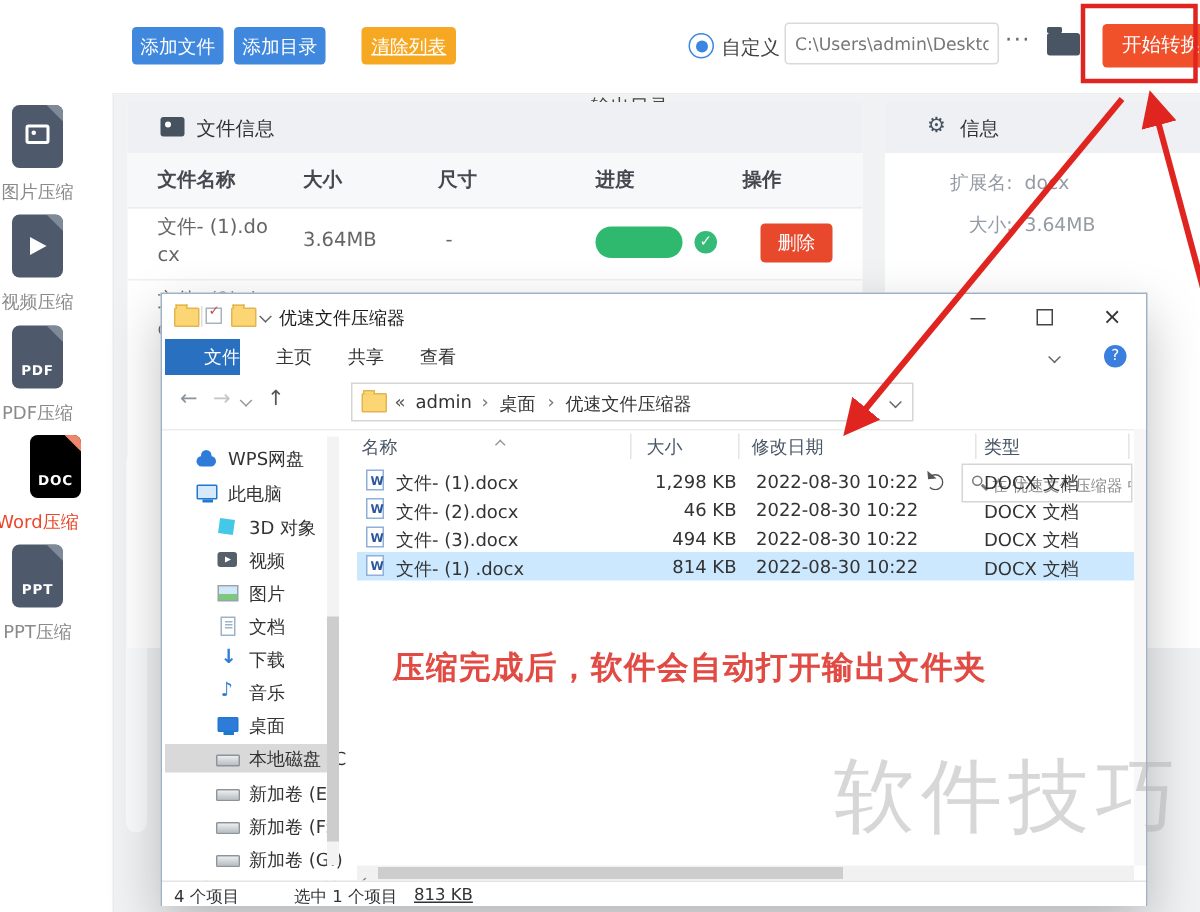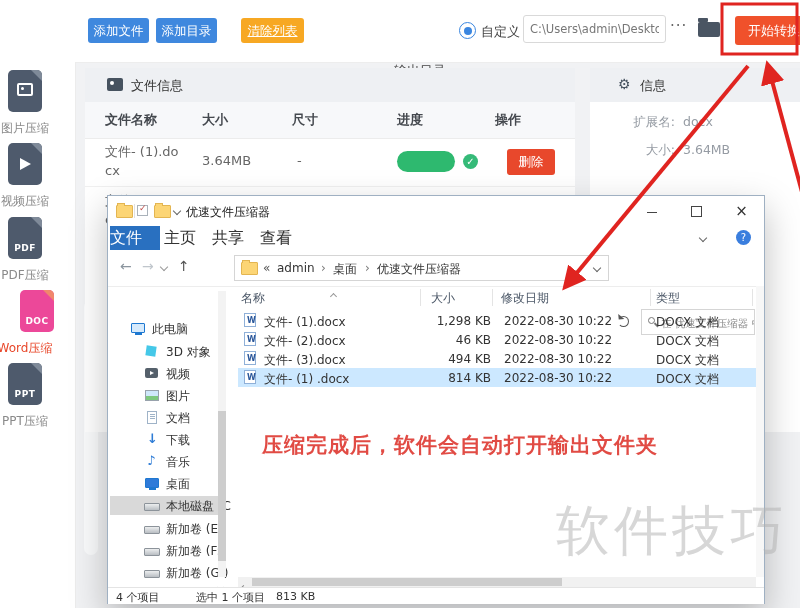--- a/index.html
+++ b/index.html
@@ -18,21 +18,21 @@
   .tb-more{position:absolute;left:670px;top:17px;font-size:15px;color:#666;letter-spacing:1px;}
   .tb-folder{position:absolute;left:698px;top:22px;width:22px;height:15px;background:#4a5563;border-radius:2px;}
   .tb-folder::before{content:"";position:absolute;top:-4px;left:0;width:10px;height:4px;background:#4a5563;border-radius:1px;}
   .tb-start{position:absolute;left:735px;top:16px;width:75px;height:29px;background:#f0512b;border-radius:3px;color:#fff;font-size:13px;line-height:29px;padding-left:13px;box-sizing:border-box;}
 
   
   .app-sidebar{position:absolute;left:0;top:62px;width:75px;height:546px;background:#fff;border-right:1px solid #ececec;}
   .side-item{position:absolute;left:-15px;width:80px;text-align:center;}
   .ficon{position:relative;display:inline-block;width:34px;height:42px;background:#4e5a6c;border-radius:5px;}
   .ficon::before{content:"";position:absolute;top:0;right:0;border-top:11px solid #7f8a99;border-left:11px solid transparent;border-top-right-radius:5px;}
-  .ficon.red{background:#ec4899;margin-left:24px;}
+  .ficon.red{background:#000000;margin-left:24px;}
   .ficon.red::before{border-top-color:#f0876c;}
   .gtxt{position:absolute;bottom:6px;left:0;right:0;text-align:center;color:#fff;font-size:9px;font-weight:bold;letter-spacing:.5px;}
   .g-play{position:absolute;left:12px;top:15px;width:0;height:0;border-left:11px solid #fff;border-top:6.5px solid transparent;border-bottom:6.5px solid transparent;}
   .g-img{position:absolute;left:9px;top:13px;width:12px;height:9px;border:2px solid #fff;border-radius:2px;}
   .g-img i{position:absolute;left:2px;top:1.5px;width:3px;height:3px;background:#fff;border-radius:50%;}
   .slabel{margin-top:4px;font-size:12px;color:#8a8a8a;white-space:nowrap;}
   .slabel.active{color:#e8472a;}
 
   
   .panel{position:absolute;background:#fff;}
@@ -68,21 +68,21 @@
   .chev-down{transform:rotate(45deg);}
   .chev-up{transform:rotate(-135deg);}
   .chev-left{transform:rotate(135deg);}
   .etitle-text{position:absolute;left:78px;top:8px;font-size:12px;color:#1a1a1a;}
   .wbtn{position:absolute;top:0;width:45px;height:30px;text-align:center;}
   .wmin{right:90px;} .wmax{right:45px;} .wclose{right:0;}
   .wmin i{display:inline-block;width:10px;height:1px;background:#444;margin-top:16px;}
   .wmax i{display:inline-block;width:9px;height:9px;border:1px solid #444;margin-top:10px;}
   .wclose span{font-size:15px;color:#333;line-height:30px;}
   .etabs{position:absolute;left:0;top:30px;right:0;height:24px;background:#fff;border-bottom:1px solid #e6e6e6;}
-  .etab{position:absolute;top:0;height:36px;line-height:24px;font-size:16px;color:#333;text-align:left;}
+  .etab{position:absolute;top:0;height:36px;line-height:24px;font-size:12px;color:#333;text-align:right;}
   .etab.file{left:2px;width:50px;background:#2970c0;color:#fff;}
   .ehelp{position:absolute;right:13px;top:4px;width:15px;height:15px;border-radius:50%;background:#3a7ede;color:#fff;font-size:10px;line-height:15px;text-align:center;}
   .ribbon-chev{position:absolute;right:58px;top:9px;}
   .eaddr{position:absolute;left:0;top:54px;right:0;height:36px;background:#fff;border-bottom:1px solid #ededed;}
   .nav-arrow{position:absolute;top:8px;font-size:14px;color:#8b959e;}
   .crumb-box{position:absolute;left:126px;top:5px;width:375px;height:26px;border:1px solid #d5d5d5;box-sizing:border-box;}
   .crumb-box .qa-folder{left:6px;top:6px;}
   .crumb{position:absolute;top:5px;font-size:12px;color:#333;white-space:nowrap;}
   .crumb-sep{color:#777;}
   .crumb-chev{position:absolute;right:8px;top:9px;}
@@ -276,20 +276,24 @@
       <span class="eh" style="left:263px;">修改日期</span>
       <span class="eh" style="left:418px;">类型</span>
       <span class="vdiv" style="left:182px;"></span>
       <span class="vdiv" style="left:254px;"></span>
       <span class="vdiv" style="left:412px;"></span>
       <span class="vdiv" style="left:514px;"></span>
     </div>
     <span class="sort-chev"><span class="chev chev-up"></span></span>
 
     <div style="position:absolute;left:0;top:0;width:656px;height:407px;">
+        <div class="nav-item ind1" style="top: 100px;">
+    <span class="nicon ni-cloud"></span>
+    <span class="nlabel">WPS网盘</span>
+  </div>
         <div class="nav-item ind1" style="top: 123px;">
     <span class="nicon ni-computer"></span>
     <span class="nlabel">此电脑</span>
   </div>
         <div class="nav-item ind2" style="top: 146px;">
     <span class="nicon ni-cube"></span>
     <span class="nlabel">3D 对象</span>
   </div>
         <div class="nav-item ind2" style="top: 168px;">
     <span class="nicon ni-video"></span>
@@ -371,21 +375,21 @@
     <div class="nscroll-thumb"></div>
     <span class="nscroll-arrow"><span class="chev chev-down" style="border-color:#888;width:4px;height:4px;"></span></span>
     <div class="vscroll"></div>
     <div class="hscroll-track"></div>
     <span class="hscroll-arrow"><span class="chev chev-left"></span></span>
     <div class="hscroll-thumb"></div>
 
     <div class="estatus">
       <span style="left:8px;">4 个项目</span>
       <span style="left:88px;">选中 1 个项目</span>
-      <span style="left:168px;">813 KB</span>
+      <span style="left:168px;text-decoration:underline;">813 KB</span>
     </div>
   </div>
 
   <div class="note">压缩完成后，软件会自动打开输出文件夹</div>
   <div class="wm">软件技巧</div>
 
   <svg class="anno" width="800" height="608" viewBox="0 0 800 608">
     <defs>
       <marker id="ah" viewBox="0 0 12 12" refX="9" refY="6" markerWidth="6" markerHeight="6" orient="auto">
         <path d="M0,0 L12,6 L0,12 Z" fill="#e02420"></path>

